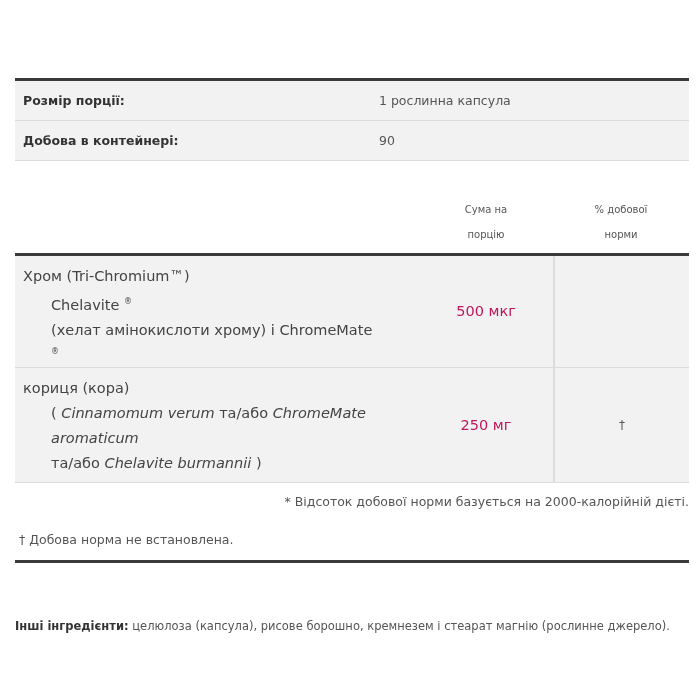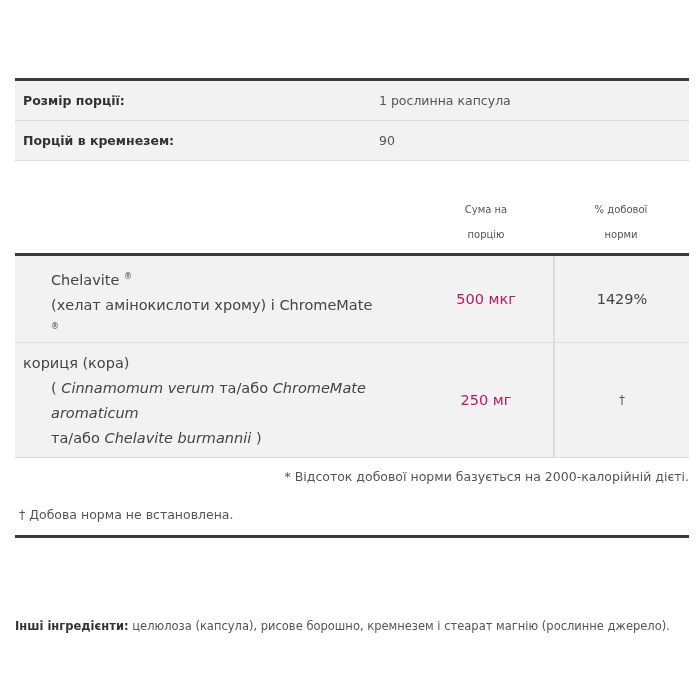--- a/index.html
+++ b/index.html
@@ -51,44 +51,44 @@
 <body>
 
 <div class="wrap">
   <div class="rule-top"></div>
 
   <div class="info-row">
     <span class="lbl">Розмір порції:</span>
     <span class="val">1 рослинна капсула</span>
   </div>
   <div class="info-row">
-    <span class="lbl">Порцій в кремнезем:</span>
+    <span class="lbl">Добова в контейнері:</span>
     <span class="val">90</span>
   </div>
 
   <div class="head-row">
     <div class="c1"></div>
     <div class="c2">
       <div>Сума на</div>
       <div>порцію</div>
     </div>
     <div class="c3">
       <div>% добової</div>
       <div>норми</div>
     </div>
   </div>
 
   <div class="nut-row">
     <div class="c1">
+      <span style="display:block">Хром (Tri-Chromium™)</span>
       <span class="indent"><span>Chelavite</span> <span class="sup">®</span></span>
       <span class="indent">(хелат амінокислоти хрому) і ChromeMate</span>
       <span class="sup-line">®</span>
     </div>
     <div class="c2">500 мкг</div>
-    <div class="c3">1429%</div>
   </div>
 
   <div class="nut-row">
     <div class="c1">
       <span style="display:block">кориця (кора)</span>
       <span class="indent"><span>( </span><em>Cinnamomum verum</em><span> та/або </span><em>ChromeMate</em></span>
       <span class="indent"><em>aromaticum</em></span>
       <span class="indent"><span>та/або </span><em>Chelavite burmannii</em><span> )</span></span>
     </div>
     <div class="c2">250 мг</div>

